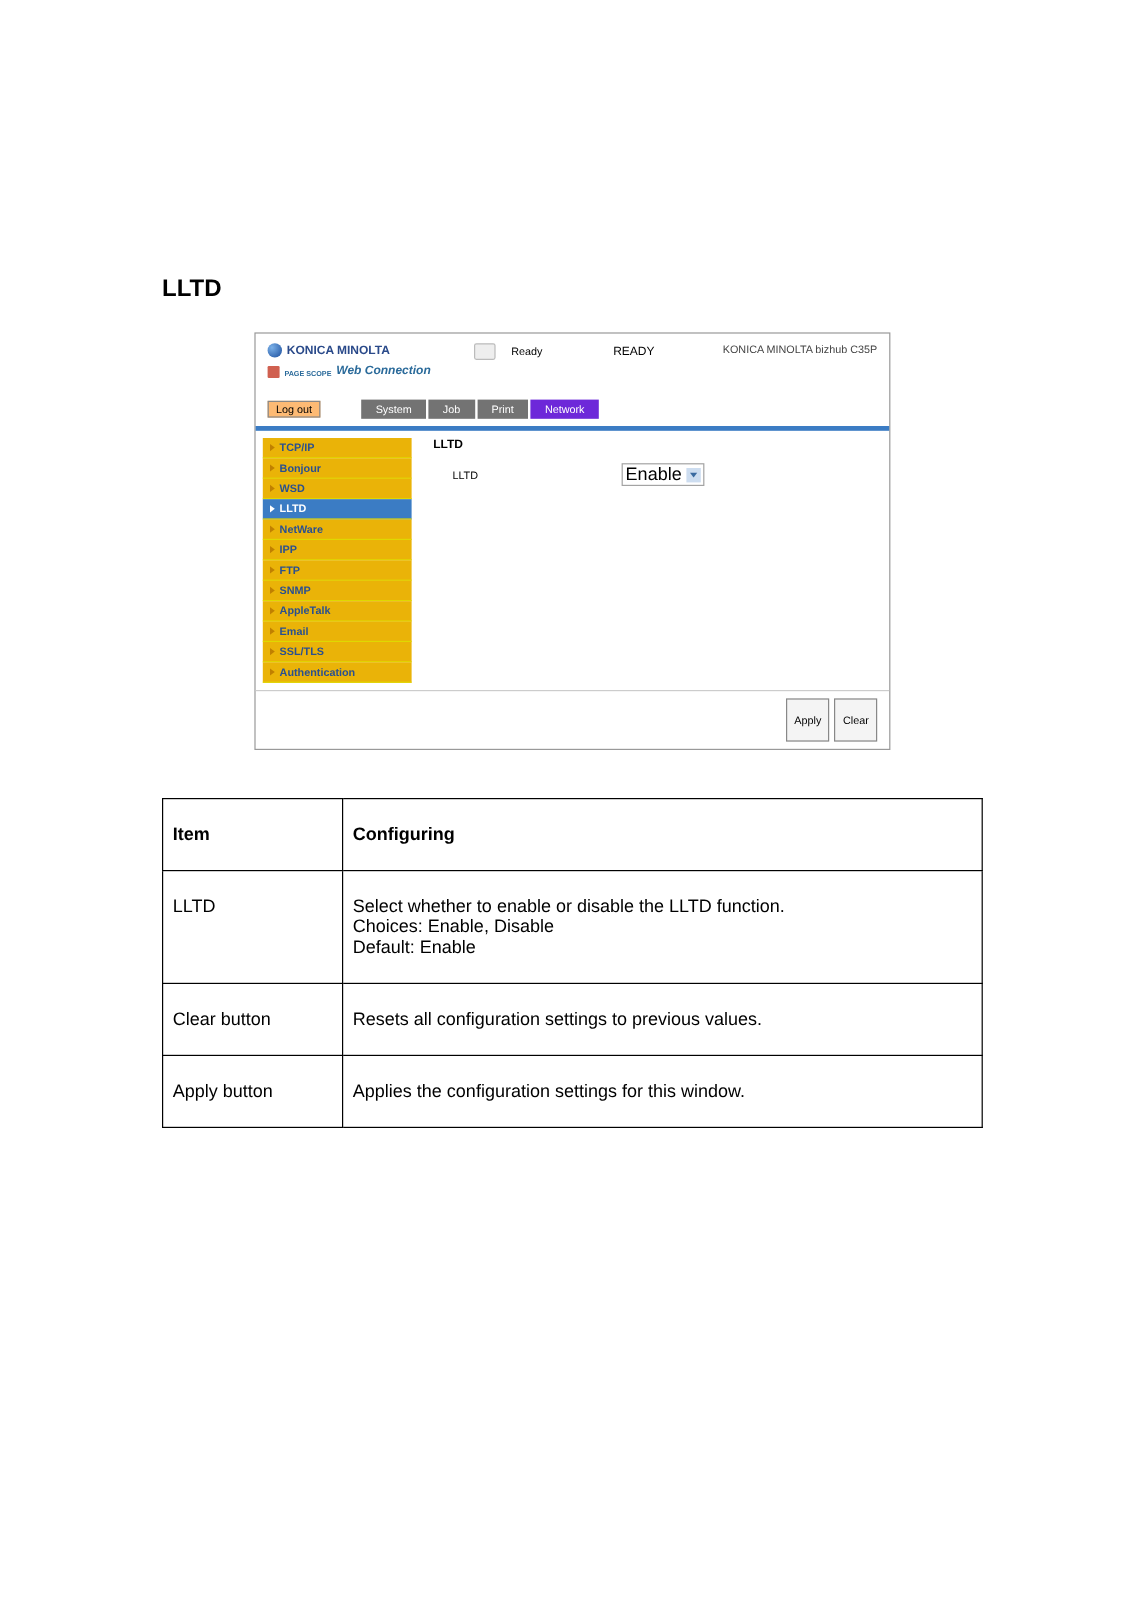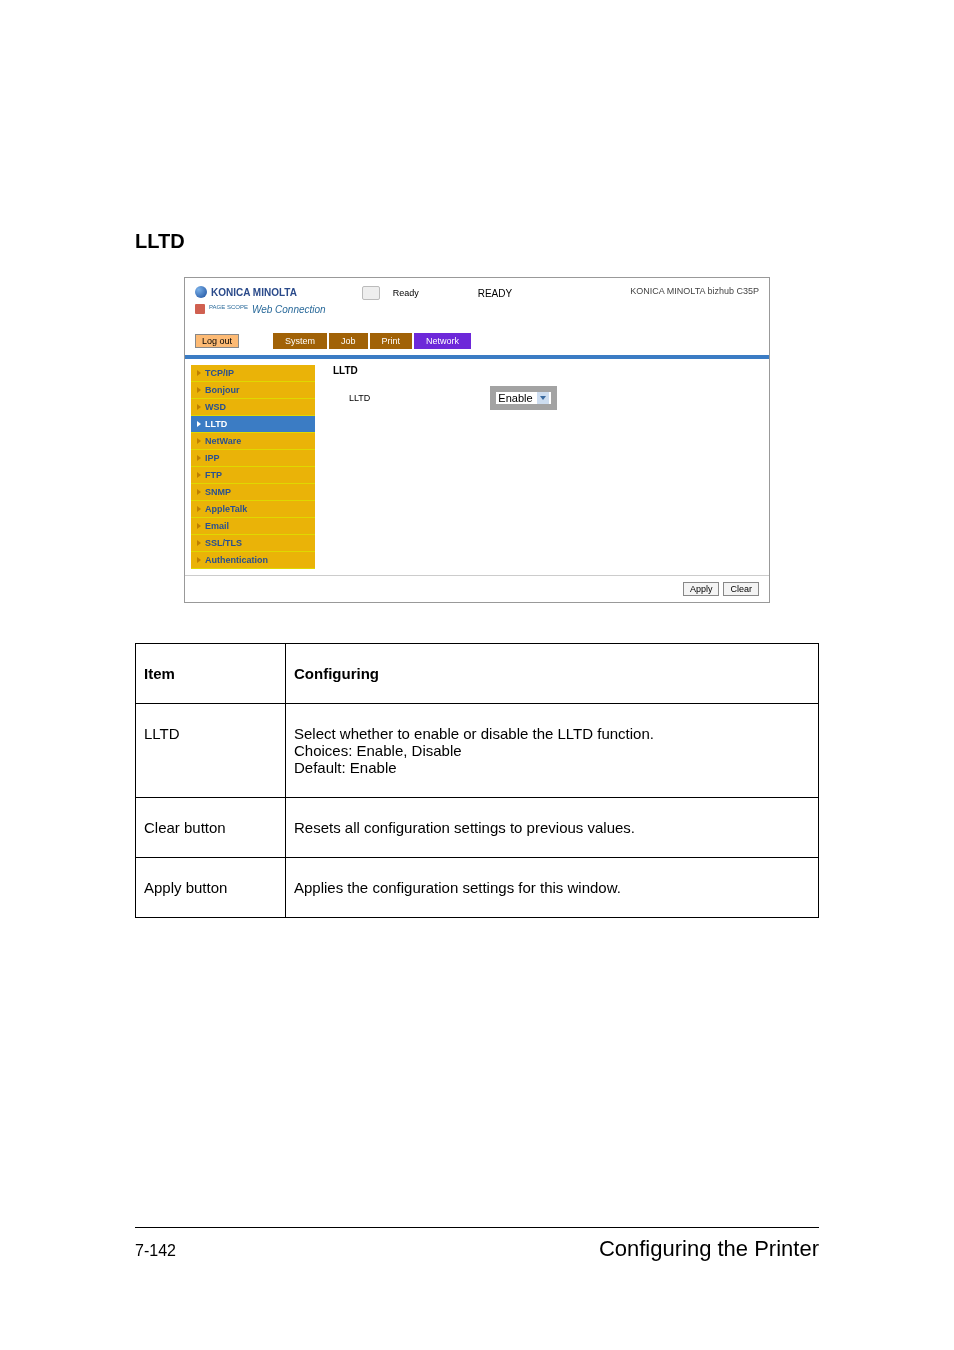--- a/index.html
+++ b/index.html
@@ -16,68 +16,68 @@
     height: 100%;
     position: relative;
   }
   .section-title {
     font-size: 20px;
     font-weight: bold;
     margin-bottom: 24px;
   }
   
   .screenshot {
-    width: 586px;
+    width: 530px;
     margin: 0 auto 40px auto;
     border: 1px solid #999;
     background: #fff;
     font-size: 10px;
   }
   .ss-header {
     display: flex;
     align-items: flex-start;
     padding: 8px 10px 18px 10px;
   }
   .ss-header-left { display: flex; flex-direction: column; gap: 6px; }
   .km-logo { display: flex; align-items: center; gap: 4px; font-size: 10px; font-weight: bold; color: #2a4a8a; }
   .km-globe { width: 12px; height: 12px; border-radius: 50%; background: radial-gradient(circle at 30% 30%, #7ab0e8, #1a4d9c); display:inline-block; }
-  .ps-logo { display: flex; align-items: flex-start; gap: 4px; font-size: 10px; color: #2a6a9a; font-style: italic; }
+  .ps-logo { display: flex; align-items: flex-end; gap: 4px; font-size: 10px; color: #2a6a9a; font-style: italic; font-weight: bold; }
   .ps-icon { width: 10px; height: 10px; background: #d06050; display:inline-block; border-radius:1px; }
   .ss-header-mid { display:flex; align-items:center; gap:13px; margin-left:36px; }
   .printer-ico { width:18px; height:14px; background:#eee; border:1px solid #bbb; border-radius:2px; display:inline-block; }
   .ready-word { font-size:9px; }
   .ready-big { font-size:10px; margin-left:46px; }
   .model { font-size:9px; color:#444; margin-left:auto; }
   .logout-row { padding: 0 10px 6px 10px; display:flex; align-items:center; }
   .logout-btn { font-size:9px; border:1px solid #888; padding:1px 6px; background:#fdba74; }
   .tabs { display:flex; gap:2px; margin-left:34px; }
-  .tab { font-size:9px; color:#fff; padding:3px 12px; background:#a16207; }
+  .tab { font-size:9px; color:#fff; padding:3px 12px; background:#737373; }
   .tab.active { background:#6d28d9; }
   .thick-bar { height:4px; background:#3b7cc4; }
   .ss-body { display:flex; }
   .sidebar { width:136px; padding:6px 6px; }
   .side-item {
     background: #eab308;
     border-bottom: 1px solid #e0d800;
     font-size: 9px; font-weight: bold;
     color: #2a5090;
     padding: 3px 6px;
     display:flex; align-items:center; gap:4px;
   }
   .side-item.active { background:#3b7cc4; color:#fff; }
   .tri { width:0; height:0; border-top:3px solid transparent; border-bottom:3px solid transparent; border-left:4px solid #c08000; }
   .side-item.active .tri { border-left-color:#fff; }
   .content { flex:1; padding:6px 12px; font-size:10px; }
   .content-title { font-weight:bold; margin-bottom:6px; }
   .content-row { display:flex; align-items:center; gap:120px; padding:4px 0 0 16px; font-size:9px; }
-  .sel { font-size:11px; border:6px solid #a3a3a3; padding:0 2px; background:#fff; display:inline-flex; align-items:center; }
+  .sel { font-size:15px; border:1px solid #a3a3a3; padding:0 2px; background:#fff; display:inline-flex; align-items:center; }
   .sel-btn { width:12px; height:12px; background:#cdddf0; margin-left:4px; display:inline-flex; align-items:center; justify-content:center; }
   .sel-btn .dn { width:0;height:0;border-left:3px solid transparent;border-right:3px solid transparent;border-top:4px solid #3a6aa0; }
   .ss-footer { border-top:1px solid #ccc; padding:6px 10px; display:flex; justify-content:flex-end; gap:4px; }
-  .sbtn { font-size:9px; border:1px solid #888; padding:1px 6px; background:#f4f4f4; }
+  .sbtn { font-size:9px; border:1px solid #888; padding:12px 6px; background:#f4f4f4; }
 
   
   .lead { font-size:15px; margin: 42px 0 10px 0; }
   .lead b { font-weight:bold; }
   table.spec { width:100%; border-collapse:collapse; font-size:15px; }
   table.spec th, table.spec td { border:1px solid #000; padding:21px 8px; text-align:left; vertical-align:top; }
   table.spec th { background:#fff; font-weight:bold; }
   .col1 { width:150px; }
 
   
@@ -218,18 +218,14 @@
         <td>Clear button</td>
         <td>Resets all configuration settings to previous values.</td>
       </tr>
       <tr>
         <td>Apply button</td>
         <td>Applies the configuration settings for this window.</td>
       </tr>
     </tbody>
   </table>
 
-  <div class="footer">
-    <span class="pgnum">7-142</span>
-    <span class="pgtitle">Configuring the Printer</span>
-  </div>
 
 </div>
 
 </body></html>

